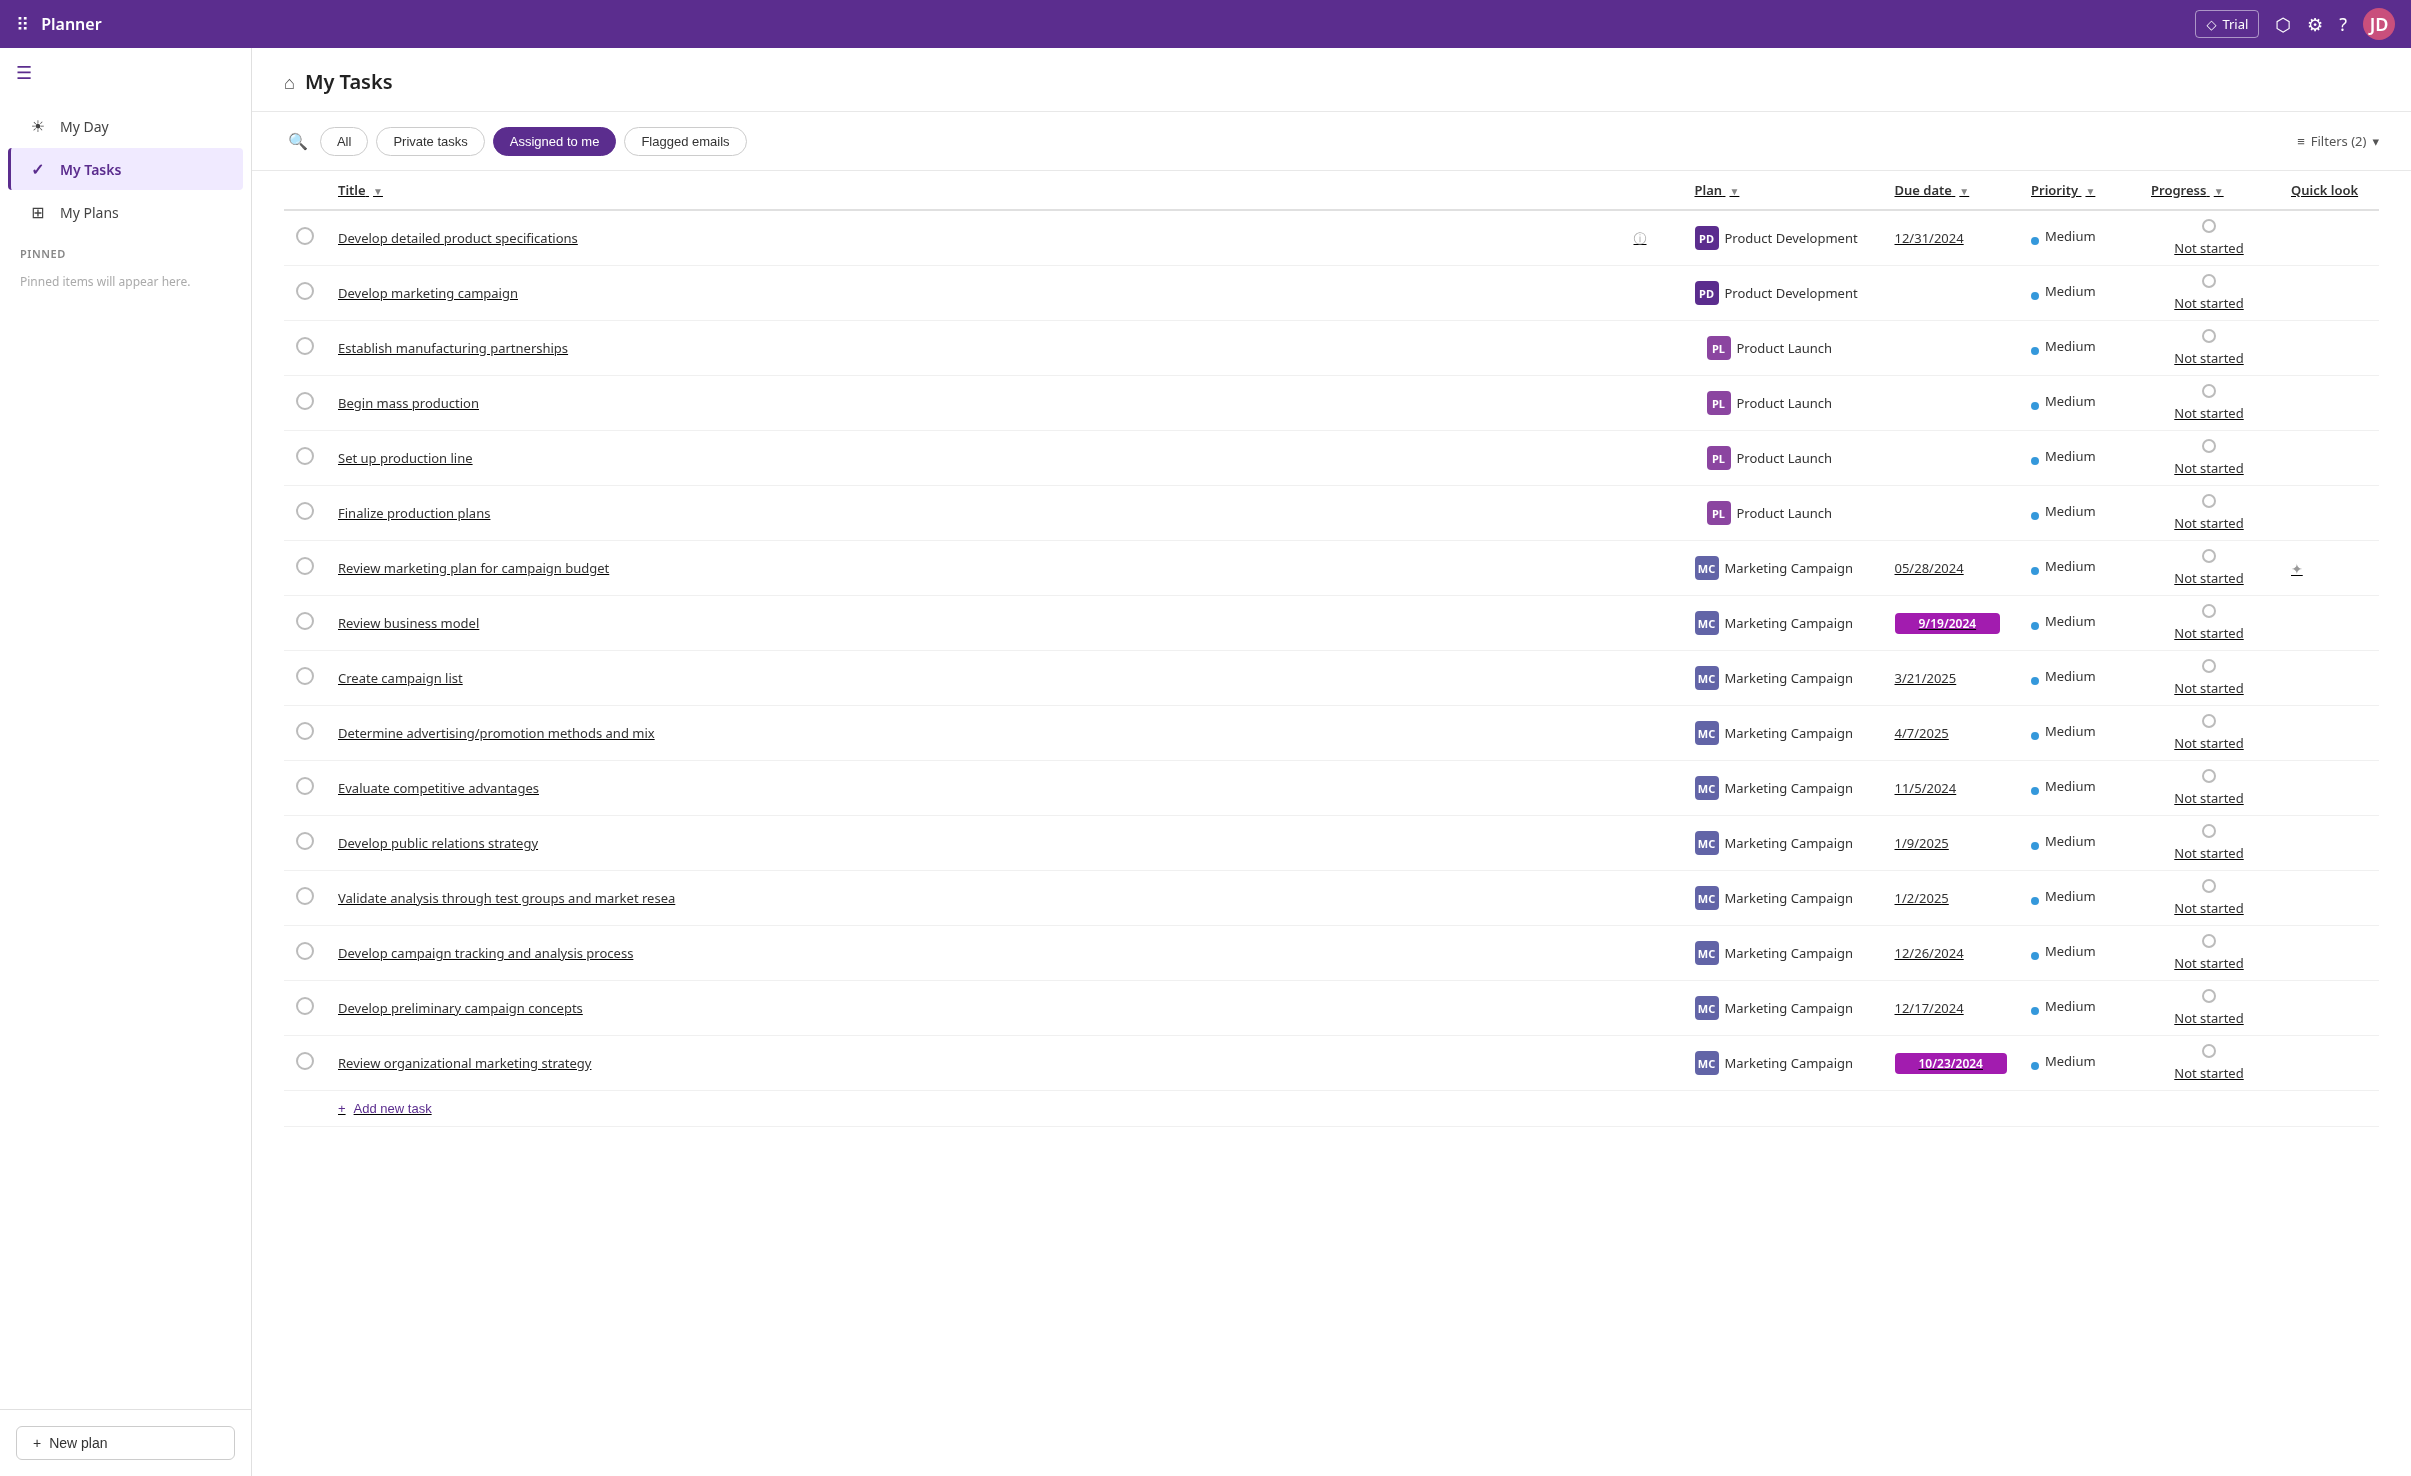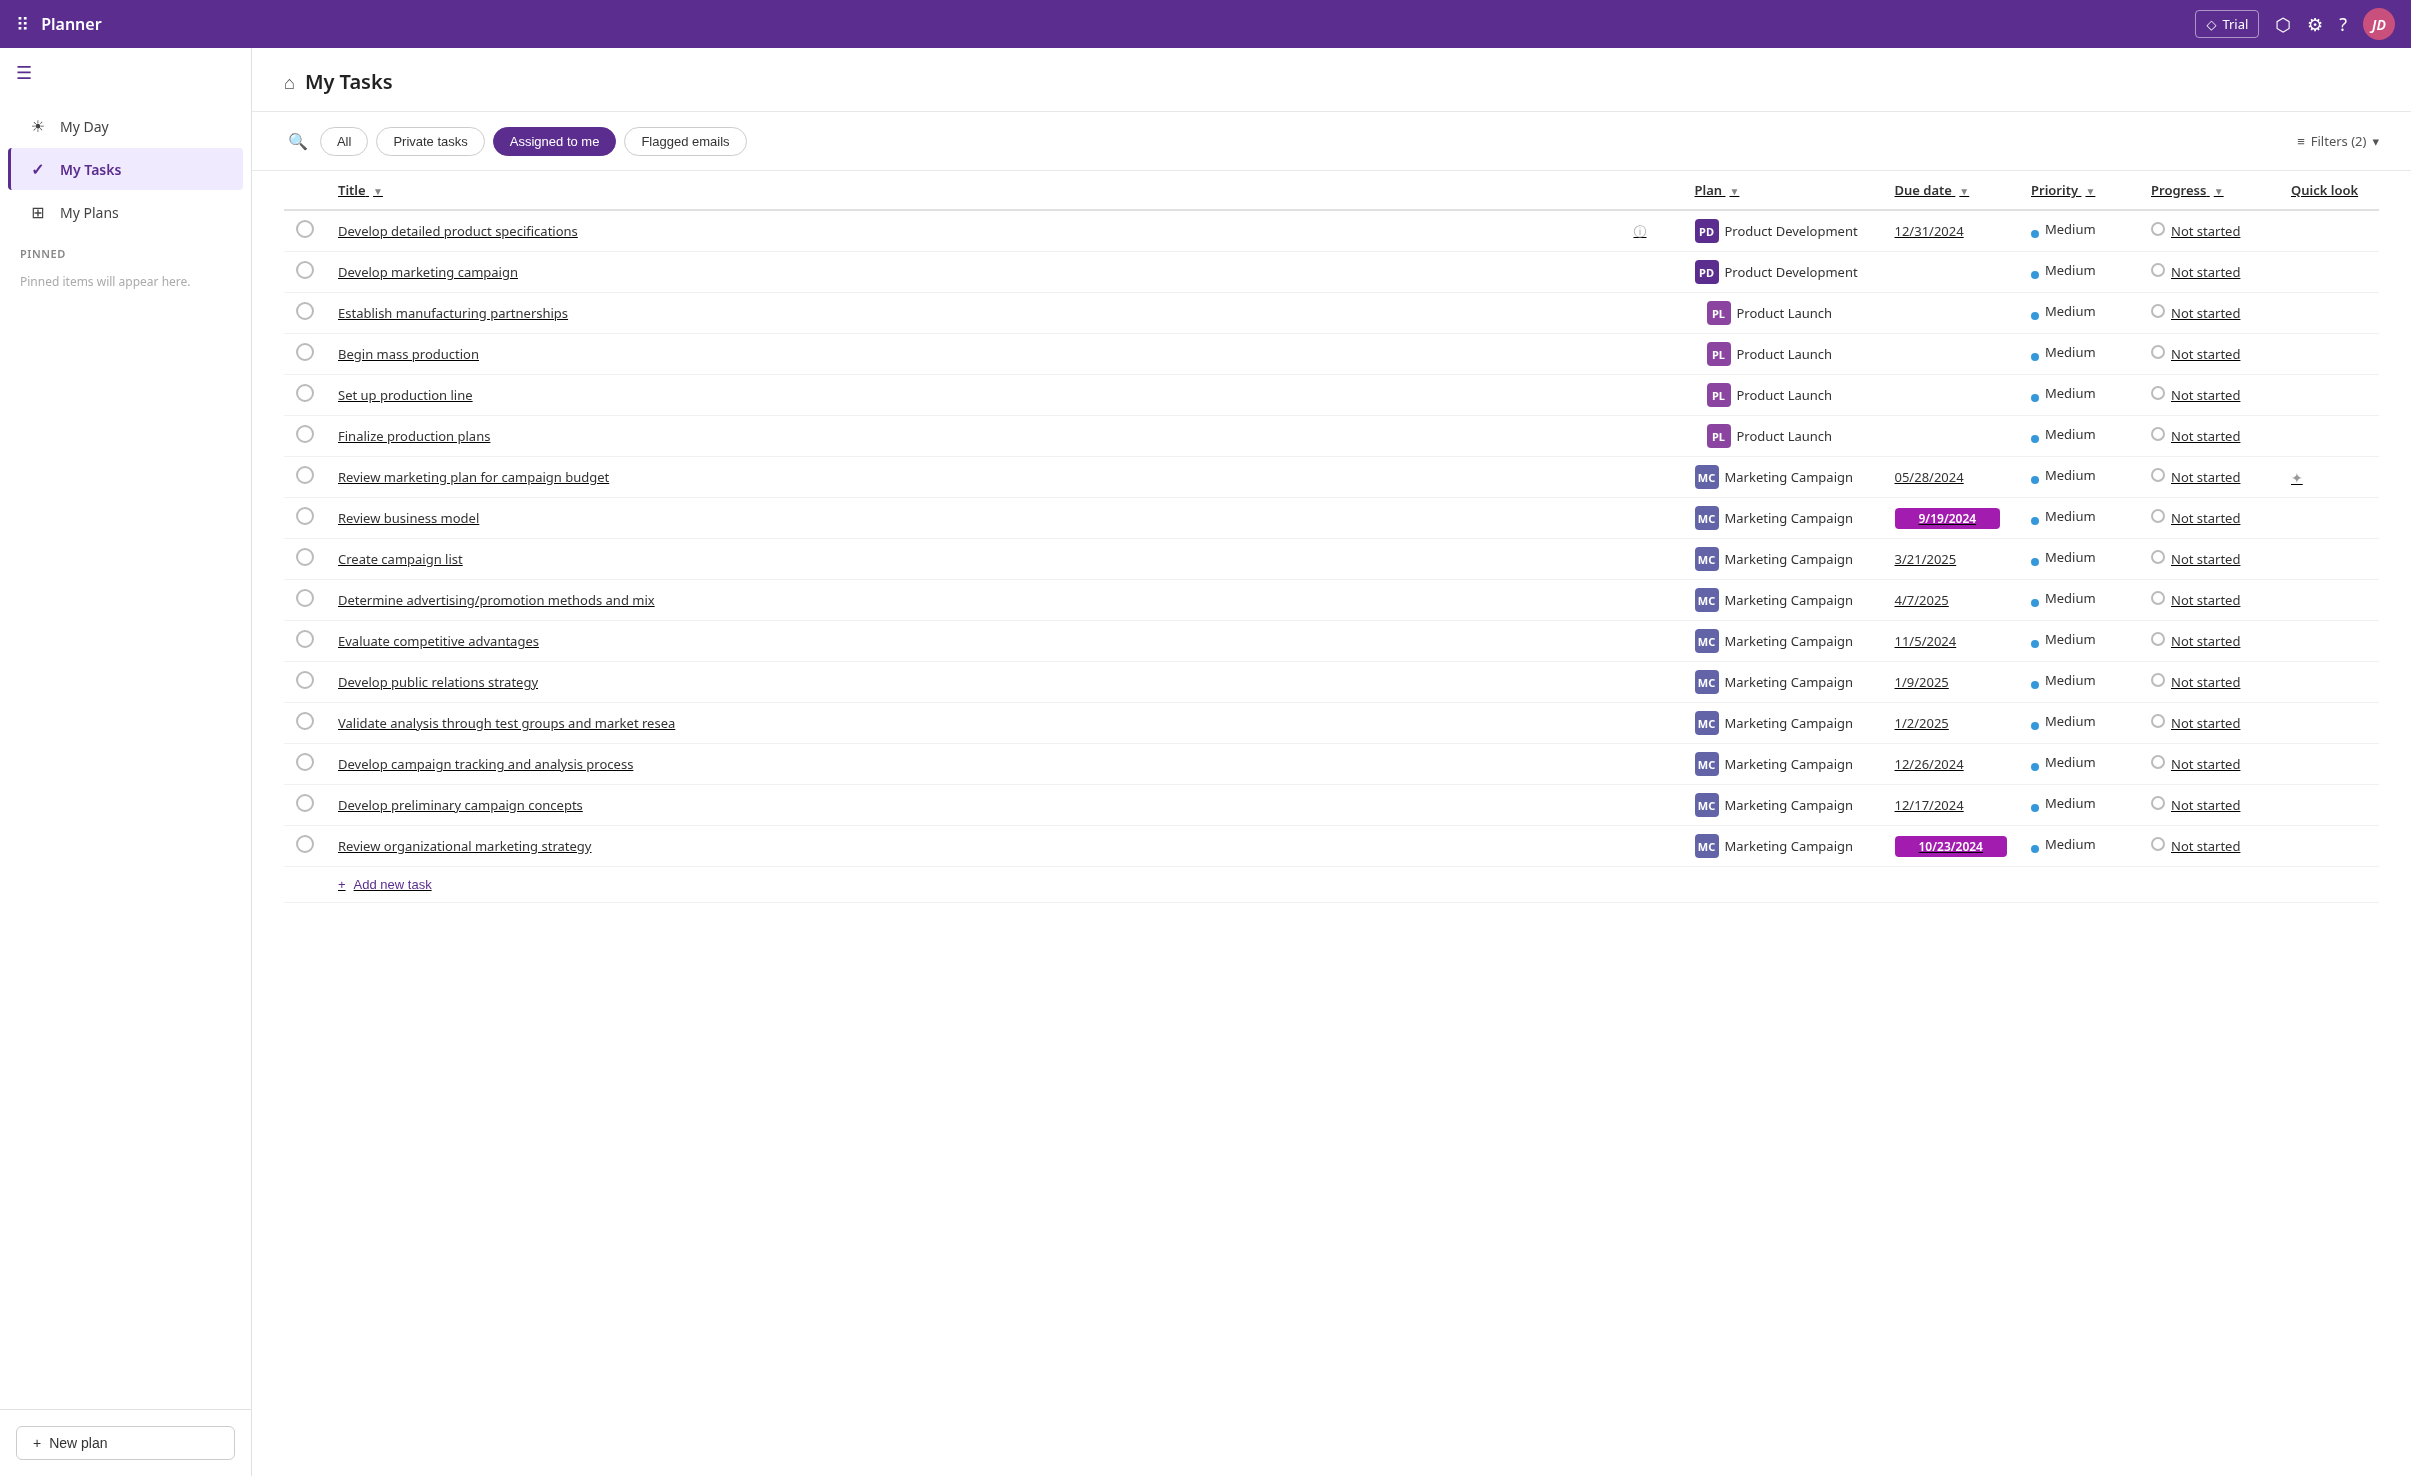--- a/index.html
+++ b/index.html
@@ -16,21 +16,21 @@
     .topbar-right { margin-left: auto; display: flex; align-items: center; gap: 16px; color: #fff; }
     .topbar-right .trial-btn {
       display: flex; align-items: center; gap: 6px;
       border: 1px solid rgba(255,255,255,0.5); border-radius: 4px;
       padding: 4px 10px; font-size: 13px; color: #fff; cursor: pointer;
     }
     .topbar-icon { font-size: 18px; cursor: pointer; }
     .avatar {
       width: 32px; height: 32px; border-radius: 50%;
       background: #c94f7c; display: flex; align-items: center; justify-content: center;
-      color: #fff; font-size: 14px; font-weight: 600; cursor: pointer; font-style: italic;
+      color: #fff; font-size: 18px; font-weight: 600; cursor: pointer;
     }
 
     
     .sidebar {
       width: 252px; background: #fff; border-right: 1px solid #e0e0e0;
       display: flex; flex-direction: column; padding-top: 48px;
       position: fixed; left: 0; top: 0; bottom: 0; z-index: 50;
     }
     .sidebar-top { padding: 12px 16px; }
     .sidebar-toggle { cursor: pointer; font-size: 18px; color: #5b2d8e; }
@@ -109,21 +109,21 @@
 
     .due-date-normal { color: #333; }
     .due-date-overdue {
       background: #a21caf; color: #fff; padding: 2px 24px; border-radius: 4px;
       font-size: 12px; font-weight: 600;
     }
 
     .priority-dot { display: inline-flex; align-items: flex-end; gap: 6px; }
     .dot { width: 8px; height: 8px; border-radius: 50%; background: #3498db; display: inline-block; }
 
-    .progress-cell { display: flex; align-items: flex-start; gap: 6px; }
+    .progress-cell { display: flex; align-items: center; gap: 6px; flex-direction: column; }
     .progress-circle {
       width: 14px; height: 14px; border-radius: 50%; border: 2px solid #bbb;
       display: inline-block; flex-shrink: 0;
     }
 
     .quick-look-icon { color: #999; font-size: 14px; cursor: pointer; }
 
     .add-task-row td { padding: 10px 12px; }
     .add-task-btn {
       display: flex; align-items: center; gap: 8px;

